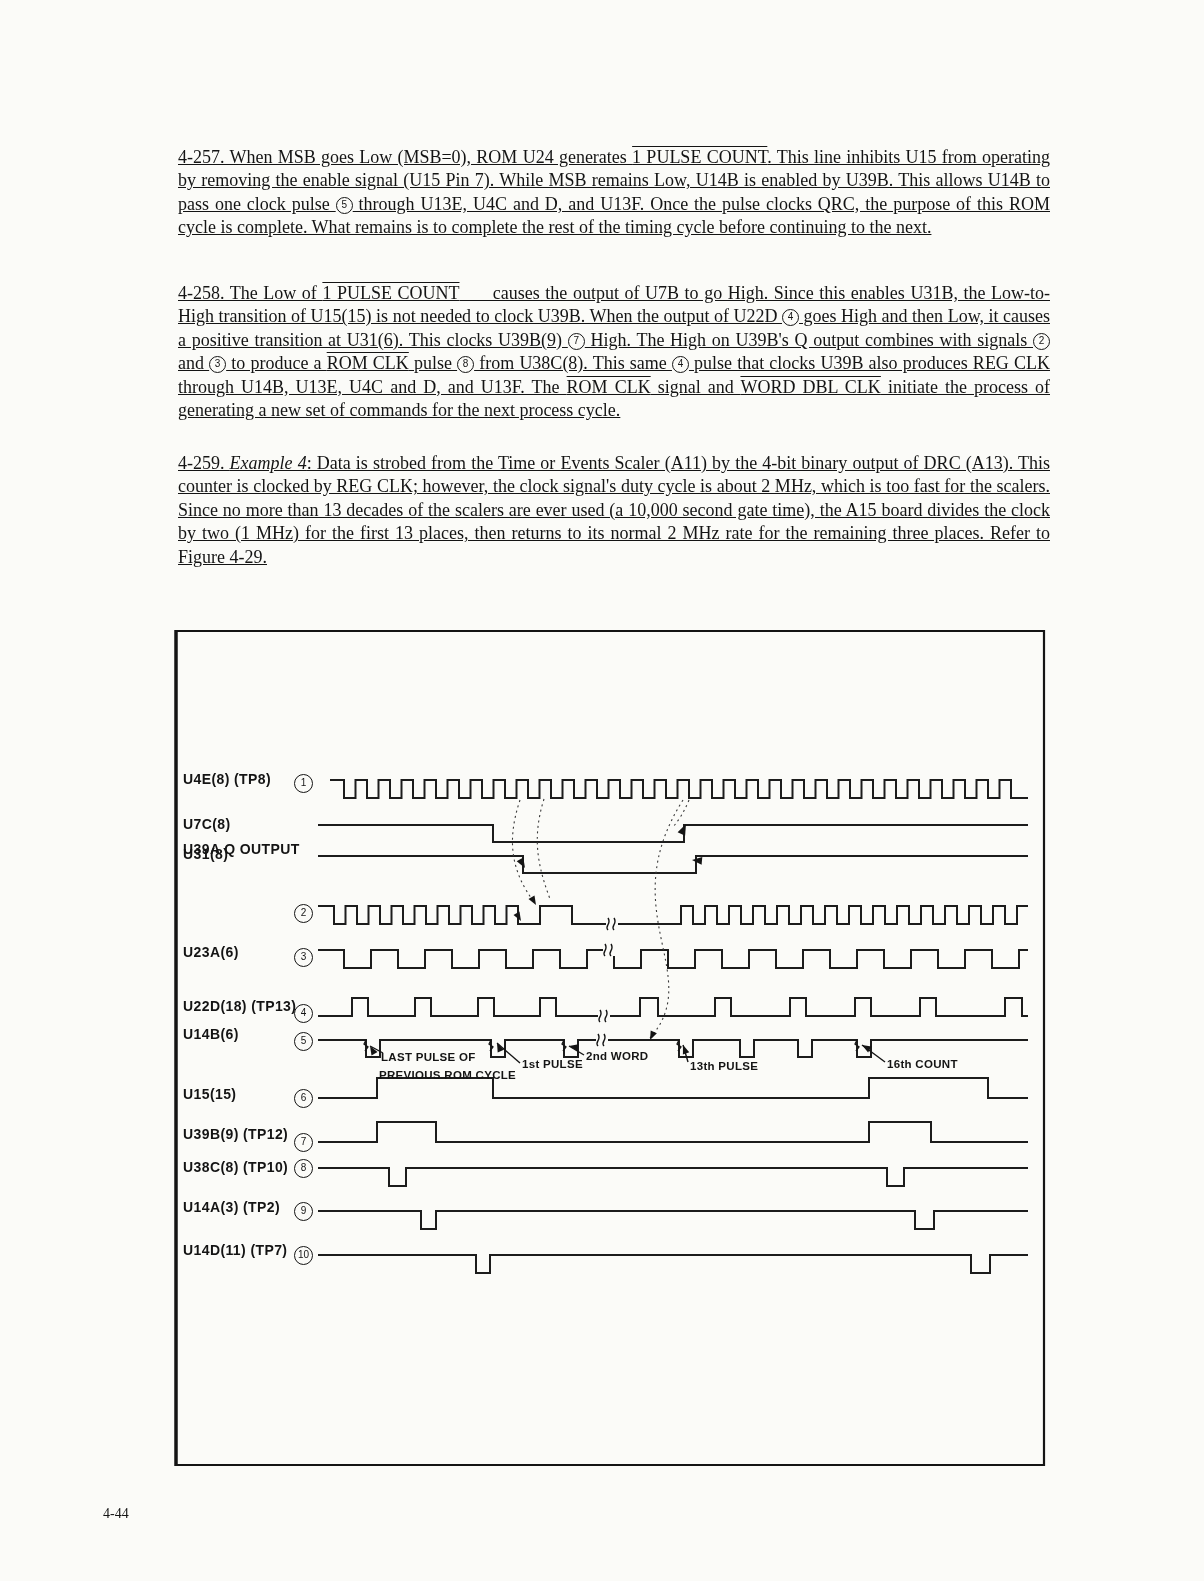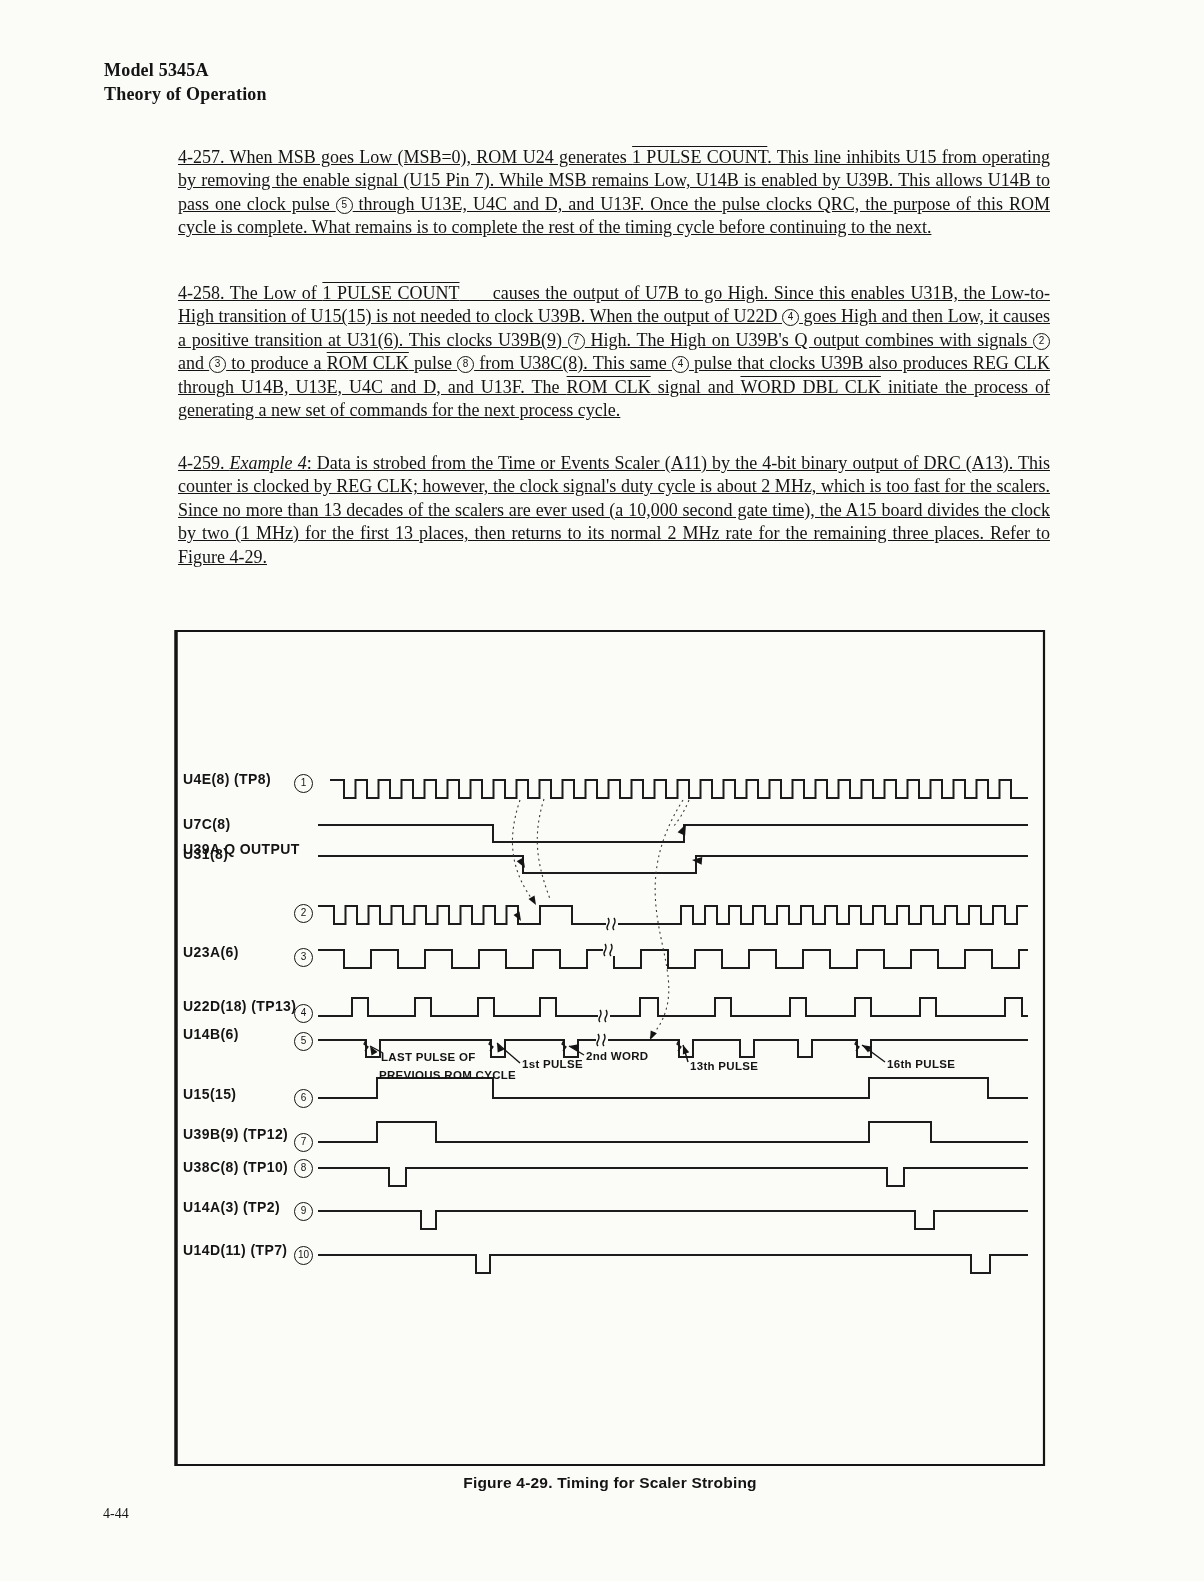--- a/index.html
+++ b/index.html
@@ -24,24 +24,20 @@
   .cap{position:absolute;left:175px;top:1474px;width:870px;text-align:center;
        font-family:"Liberation Sans",sans-serif;font-size:15.5px;font-weight:bold;letter-spacing:.2px;}
   .pnum{position:absolute;left:103px;top:1506px;font-size:14px;}
   svg{position:absolute;left:0;top:0;pointer-events:none;}
 </style>
 </head>
 <body>
 
 <div class="page">
 
-  <div class="hdr">
-    <div>Model 5345A</div>
-    <div>Theory of Operation</div>
-  </div>
 
   <div class="para" style="top:146px"><span>4-257.  When MSB goes Low (MSB=0), ROM U24 generates </span><span class="over">1 PULSE COUNT</span><span>.  This line inhibits U15 from operating by removing the enable signal (U15 Pin 7).  While MSB remains Low, U14B is enabled by U39B.  This allows U14B to pass one clock pulse </span><span class="circ">5</span><span> through U13E, U4C and D, and U13F.  Once the pulse clocks QRC, the purpose of this ROM cycle is complete.  What remains is to complete the rest of the timing cycle before continuing to the next.</span></div>
   <div class="para" style="top:282px"><span>4-258.  The Low of </span><span class="over">1 PULSE COUNT</span><span>&nbsp;&nbsp;&nbsp;&nbsp;&nbsp; causes the output of U7B to go High.  Since this enables U31B, the Low-to-High transition of U15(15) is not needed to clock U39B.  When the output of U22D </span><span class="circ">4</span><span> goes High and then Low, it causes a positive transition at U31(6).  This clocks U39B(9) </span><span class="circ">7</span><span> High.  The High on U39B's Q output combines with signals </span><span class="circ">2</span><span> and </span><span class="circ">3</span><span> to produce a </span><span class="over">ROM CLK</span><span> pulse </span><span class="circ">8</span><span> from U38C(8).  This same </span><span class="circ">4</span><span> pulse that clocks U39B also produces REG CLK through U14B, U13E, U4C and D, and U13F.  The </span><span class="over">ROM CLK</span><span> signal and </span><span class="over">WORD DBL CLK</span><span> initiate the process of generating a new set of commands for the next process cycle.</span></div>
   <div class="para" style="top:452px"><span>4-259.  </span><span class="exu">Example 4</span><span>:  Data is strobed from the Time or Events Scaler (A11) by the 4-bit binary output of DRC (A13).  This counter is clocked by REG CLK; however, the clock signal's duty cycle is about 2 MHz, which is too fast for the scalers.  Since no more than 13 decades of the scalers are ever used (a 10,000 second gate time), the A15 board divides the clock by two (1 MHz) for the first 13 places, then returns to its normal 2 MHz rate for the remaining three places.  Refer to Figure 4-29.</span></div>
 
   <svg id="diag" width="1204" height="1581" viewBox="0 0 1204 1581">
       <path d="M176,630 V1466" stroke="#141414" stroke-width="3.5" fill="none"></path>
       <path d="M175,631 H1045 M1044,630 V1466 M175,1465 H1045" stroke="#141414" stroke-width="2.2" fill="none"></path>
       <path d="M330,780H344V798H355.5V780H367V798H378.5V780H390V798H401.5V780H413V798H424.5V780H436V798H447.5V780H459V798H470.5V780H482V798H493.5V780H505V798H516.5V780H528V798H539.5V780H551V798H562.5V780H574V798H585.5V780H597V798H608.5V780H620V798H631.5V780H643V798H654.5V780H666V798H677.5V780H689V798H700.5V780H712V798H723.5V780H735V798H746.5V780H758V798H769.5V780H781V798H792.5V780H804V798H815.5V780H827V798H838.5V780H850V798H861.5V780H873V798H884.5V780H896V798H907.5V780H919V798H930.5V780H942V798H953.5V780H965V798H976.5V780H988V798H999.5V780H1011V798H1028" stroke="#1c1c1c" stroke-width="2" fill="none" stroke-linejoin="miter"></path>
       <path d="M318,825H493V842H684V825H1028" stroke="#1c1c1c" stroke-width="2" fill="none" stroke-linejoin="miter"></path>
@@ -116,17 +112,16 @@
   <div class="wc" style="top:1133px">7</div>
   <div class="wc" style="top:1159px">8</div>
   <div class="wc" style="top:1202px">9</div>
   <div class="wc" style="top:1246px">10</div>
 
   <div class="ann" style="left:381px;top:1051px">LAST PULSE OF</div>
   <div class="ann" style="left:379px;top:1069px">PREVIOUS ROM CYCLE</div>
   <div class="ann" style="left:522px;top:1058px">1st PULSE</div>
   <div class="ann" style="left:586px;top:1050px">2nd WORD</div>
   <div class="ann" style="left:690px;top:1060px">13th PULSE</div>
-  <div class="ann" style="left:887px;top:1058px">16th PULSE</div>
+  <div class="ann" style="left:887px;top:1058px">16th COUNT</div>
 
-  <div class="cap">Figure 4-29.  Timing for Scaler Strobing</div>
   <div class="pnum">4-44</div>
 </div>
 
 </body></html>

